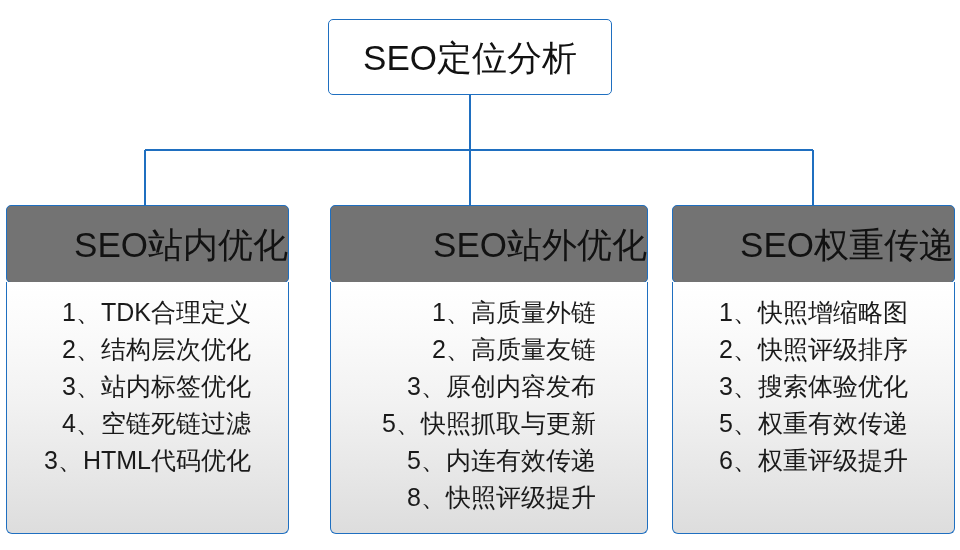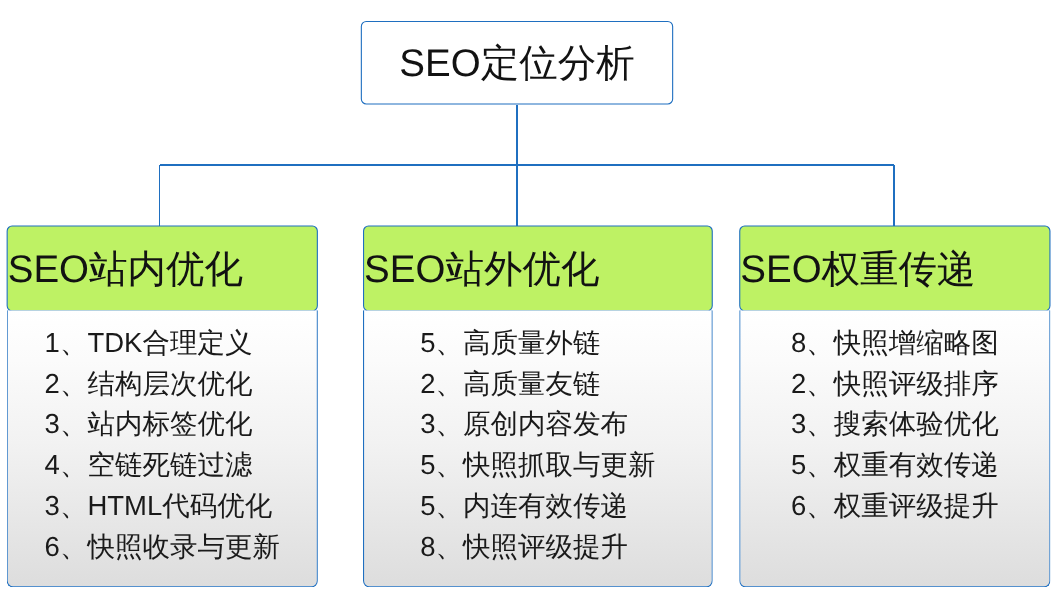--- a/index.html
+++ b/index.html
@@ -57,24 +57,24 @@
   }
   .col-head {
     position: absolute;
     left: 0;
     top: 0;
     width: 100%;
     height: 78px;
     box-sizing: border-box;
     border: 1.6px solid #1f6fc0;
     border-radius: 5px;
-    background: #bef264;
+    background: #737373;
     display: flex;
     align-items: center;
-    justify-content: flex-start;
+    justify-content: flex-end;
   }
   .col-head-title {
     font-size: 35px;
     color: #121212;
     line-height: 1;
     white-space: nowrap;
   }
   .col-body {
     position: absolute;
     left: 0;
@@ -85,20 +85,21 @@
     border: 1.6px solid #1f6fc0;
     border-top: none;
     border-radius: 0 0 6px 6px;
     background: linear-gradient(to bottom, #ffffff 0%, #fbfbfb 18%, #f2f2f2 48%, #e6e6e6 78%, #dddddd 100%);
     padding: 12px 0 0 0;
     display: flex;
     flex-direction: column;
     align-items: center;
     justify-content: flex-start;
     overflow: hidden;
+    text-align: right;
   }
   .col-list {
     list-style: none;
     margin: 0;
     padding: 0;
   }
   .col-list li {
     font-size: 25px;
     line-height: 37px;
     color: #1a1a1a;
@@ -137,48 +138,47 @@
     <div class="col-head">
       <span class="col-head-title">SEO站内优化</span>
     </div>
     <div class="col-body">
       <ul class="col-list">
         <li>1、TDK合理定义</li>
         <li>2、结构层次优化</li>
         <li>3、站内标签优化</li>
         <li>4、空链死链过滤</li>
         <li>3、HTML代码优化</li>
-        <li>6、快照收录与更新</li>
       </ul>
     </div>
   </div>
 
   <div class="col" id="col-2">
     <div class="col-head">
       <span class="col-head-title">SEO站外优化</span>
     </div>
     <div class="col-body">
       <ul class="col-list">
-        <li>5、高质量外链</li>
+        <li>1、高质量外链</li>
         <li>2、高质量友链</li>
         <li>3、原创内容发布</li>
         <li>5、快照抓取与更新</li>
         <li>5、内连有效传递</li>
         <li>8、快照评级提升</li>
       </ul>
     </div>
   </div>
 
   <div class="col" id="col-3">
     <div class="col-head">
       <span class="col-head-title">SEO权重传递</span>
     </div>
     <div class="col-body">
       <ul class="col-list">
-        <li>8、快照增缩略图</li>
+        <li>1、快照增缩略图</li>
         <li>2、快照评级排序</li>
         <li>3、搜索体验优化</li>
         <li>5、权重有效传递</li>
         <li>6、权重评级提升</li>
       </ul>
     </div>
   </div>
 
 </div>
 

